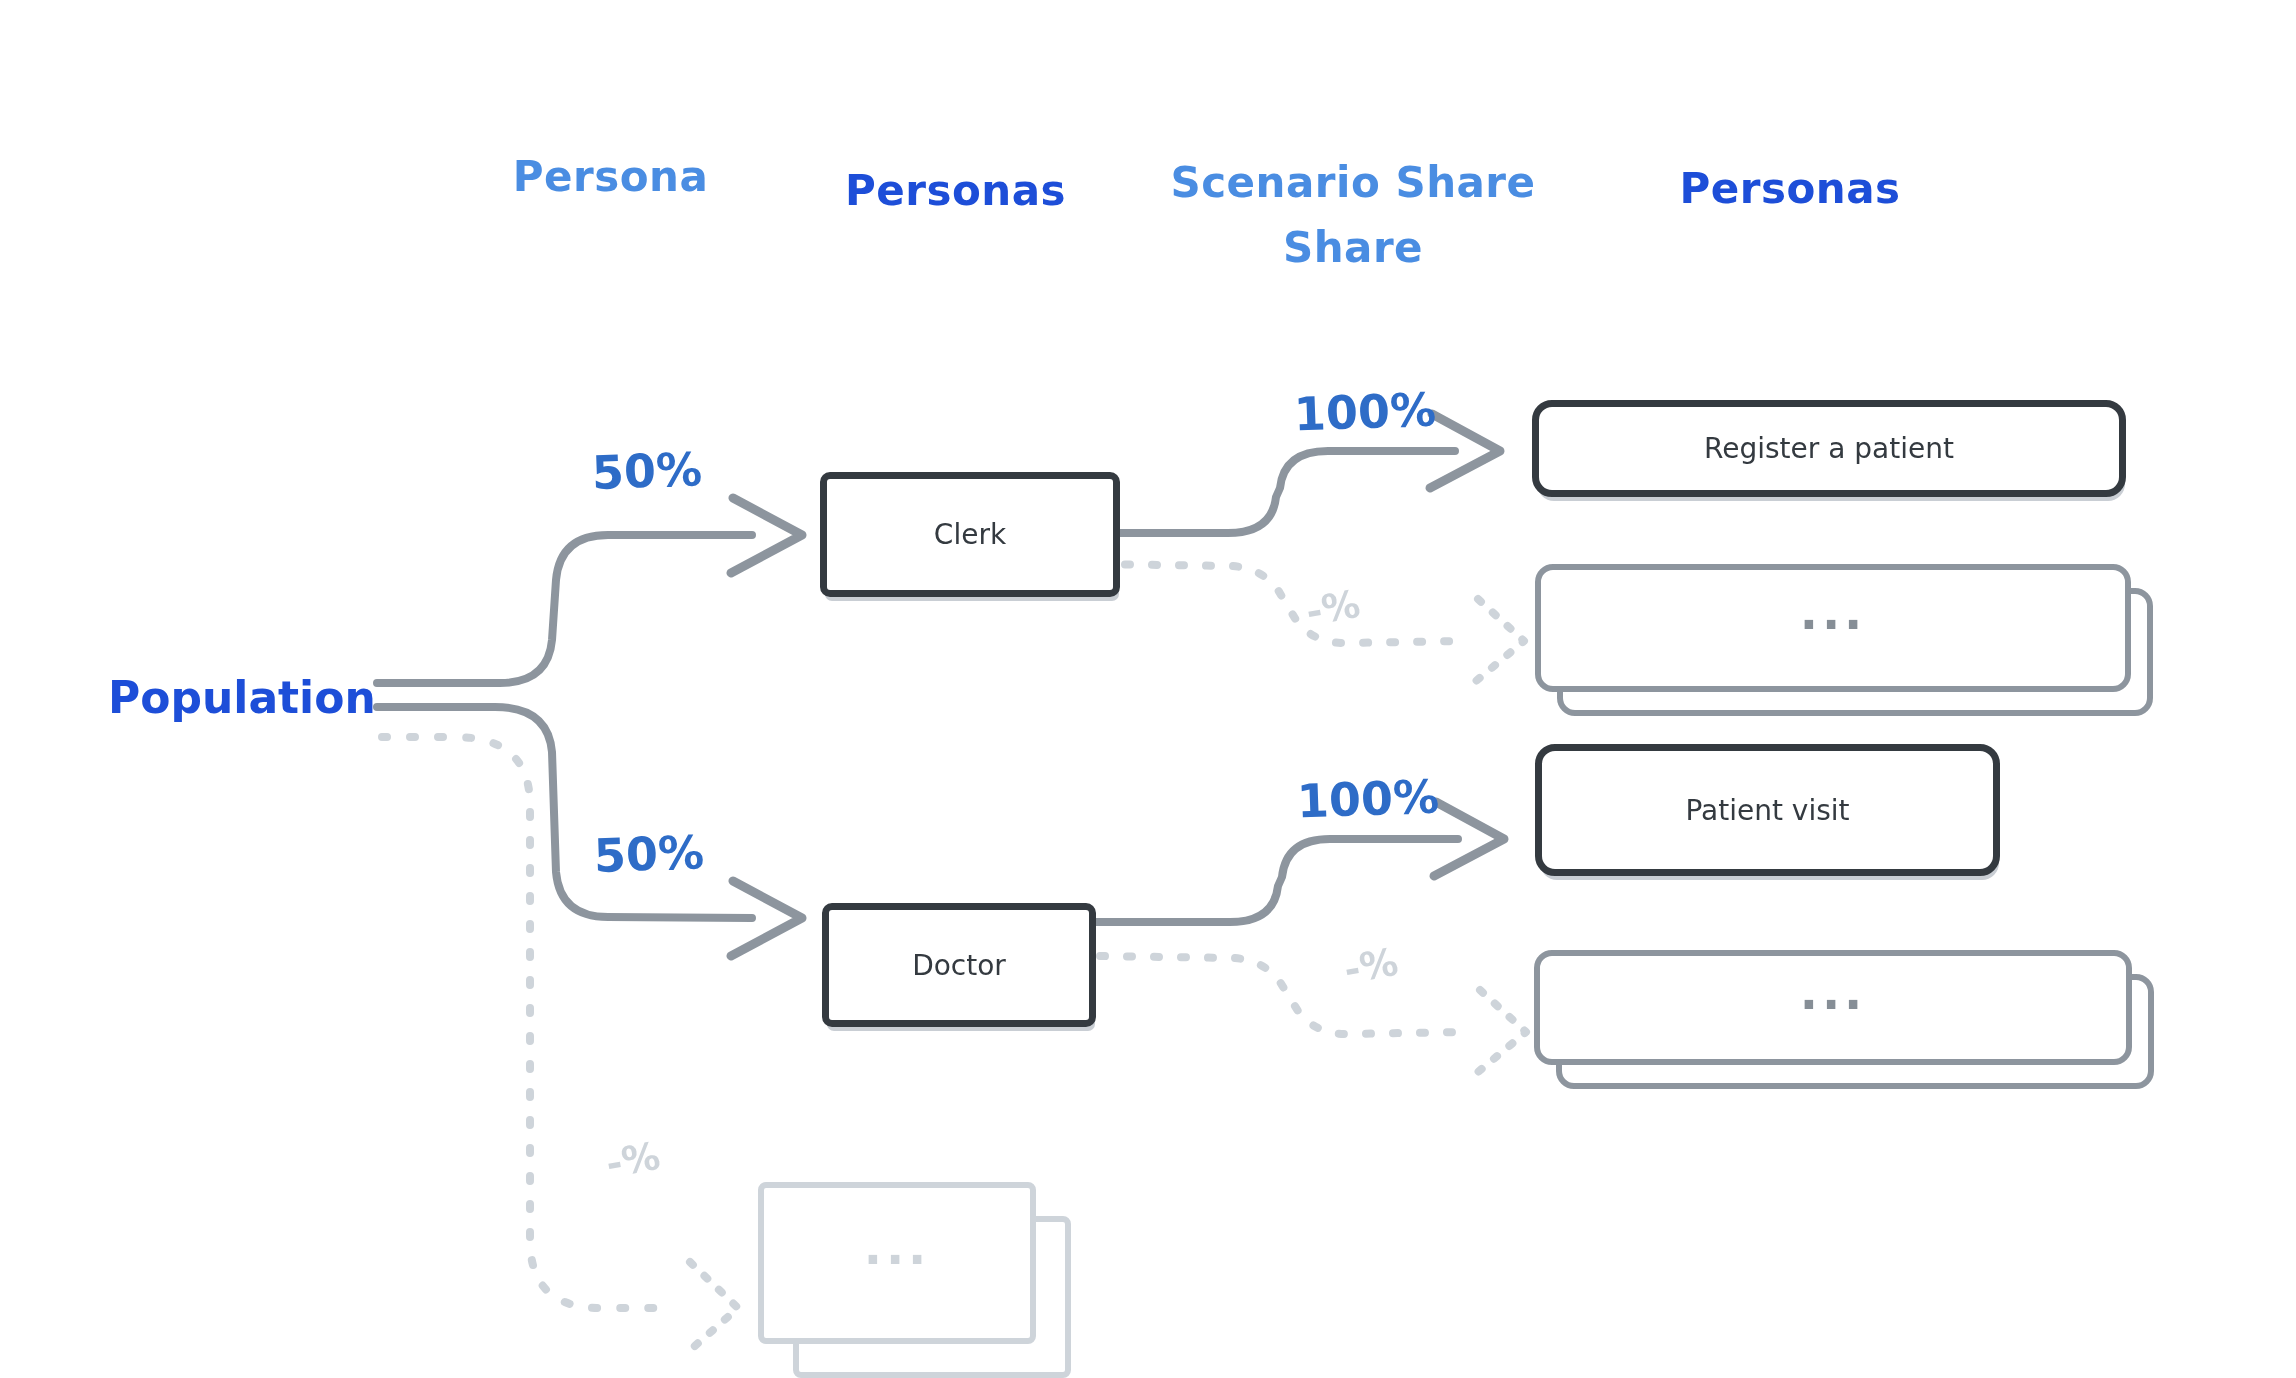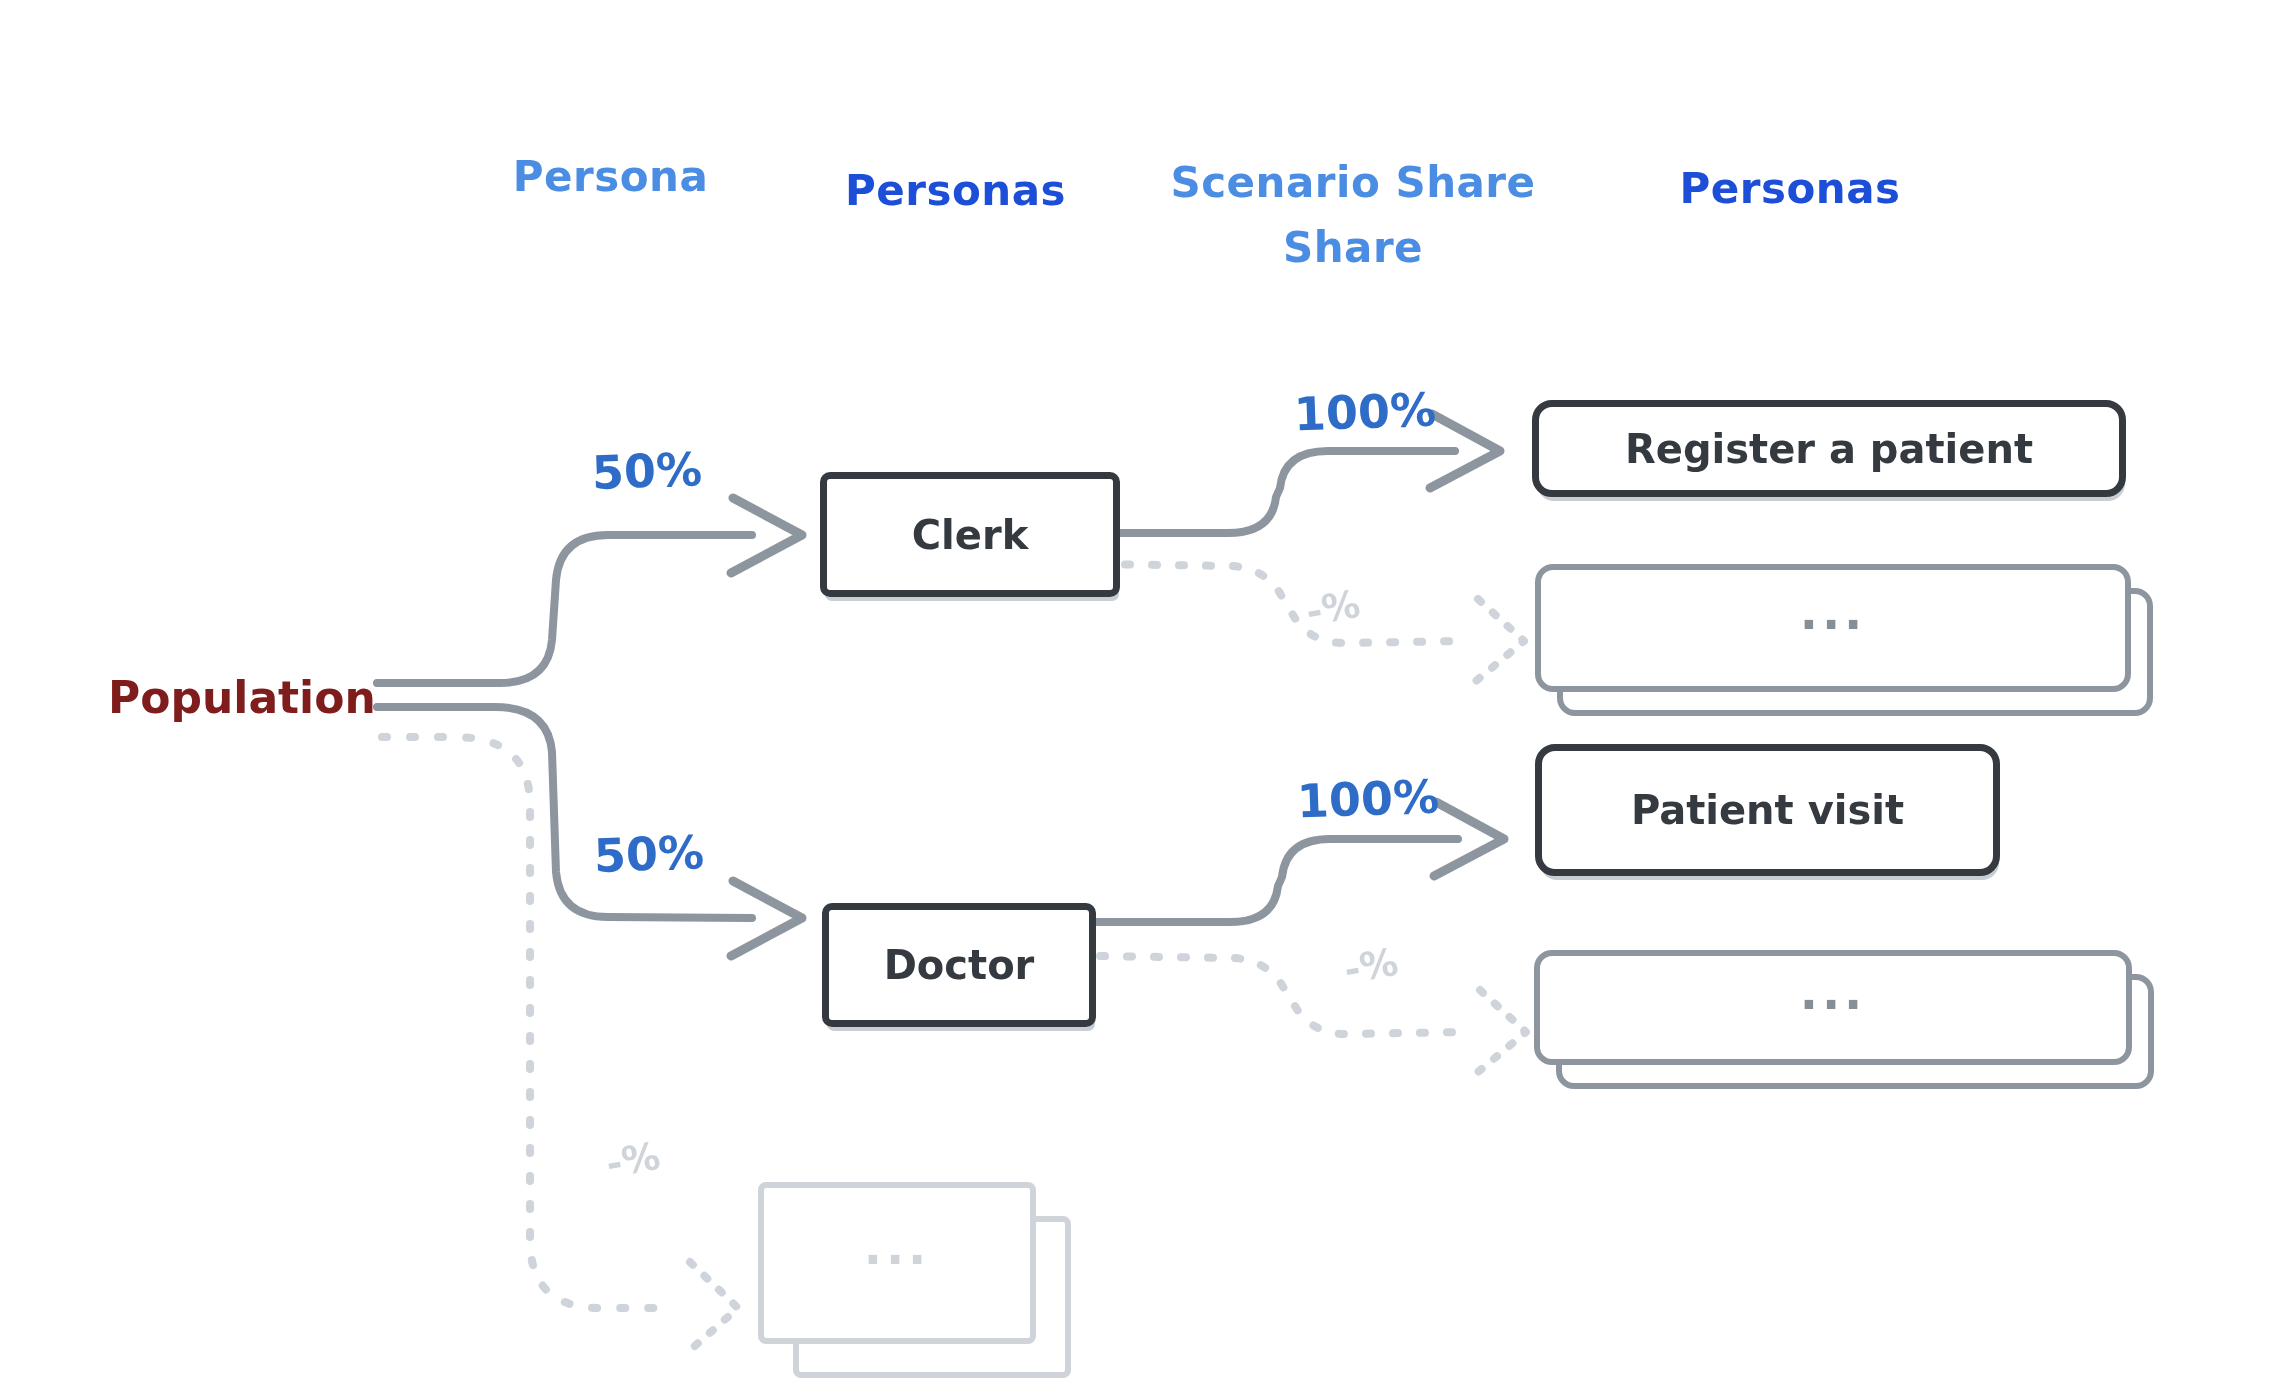--- a/index.html
+++ b/index.html
@@ -11,27 +11,27 @@
   .abs{position:absolute;}
   
   .col-head{
     font-size:42px;font-weight:600;text-align:center;line-height:1.55;
     letter-spacing:0.5px;white-space:nowrap;
   }
   .head-blue{color:#4a8de2;}
   .head-purple{color:#1d4ed8;}
   
   .source-label{
-    font-size:44px;font-weight:600;color:#7f1d1d;white-space:nowrap;
+    font-size:44px;font-weight:600;color:#1d4ed8;white-space:nowrap;
   }
   
   .node{
     display:flex;align-items:center;justify-content:center;
     background:#ffffff;border:7px solid #343a40;
-    font-size:40px;font-weight:700;color:#343a40;
+    font-size:28px;font-weight:400;color:#343a40;
     box-shadow:2px 7px 0 -3px #c9ced4;
     box-sizing:border-box;white-space:nowrap;
   }
   .node.sq{border-radius:10px;}
   .node.rd{border-radius:20px;}
   
   .pct{
     font-size:46px;font-weight:700;color:#2e6cc7;white-space:nowrap;
     transform:rotate(-2deg);
   }

